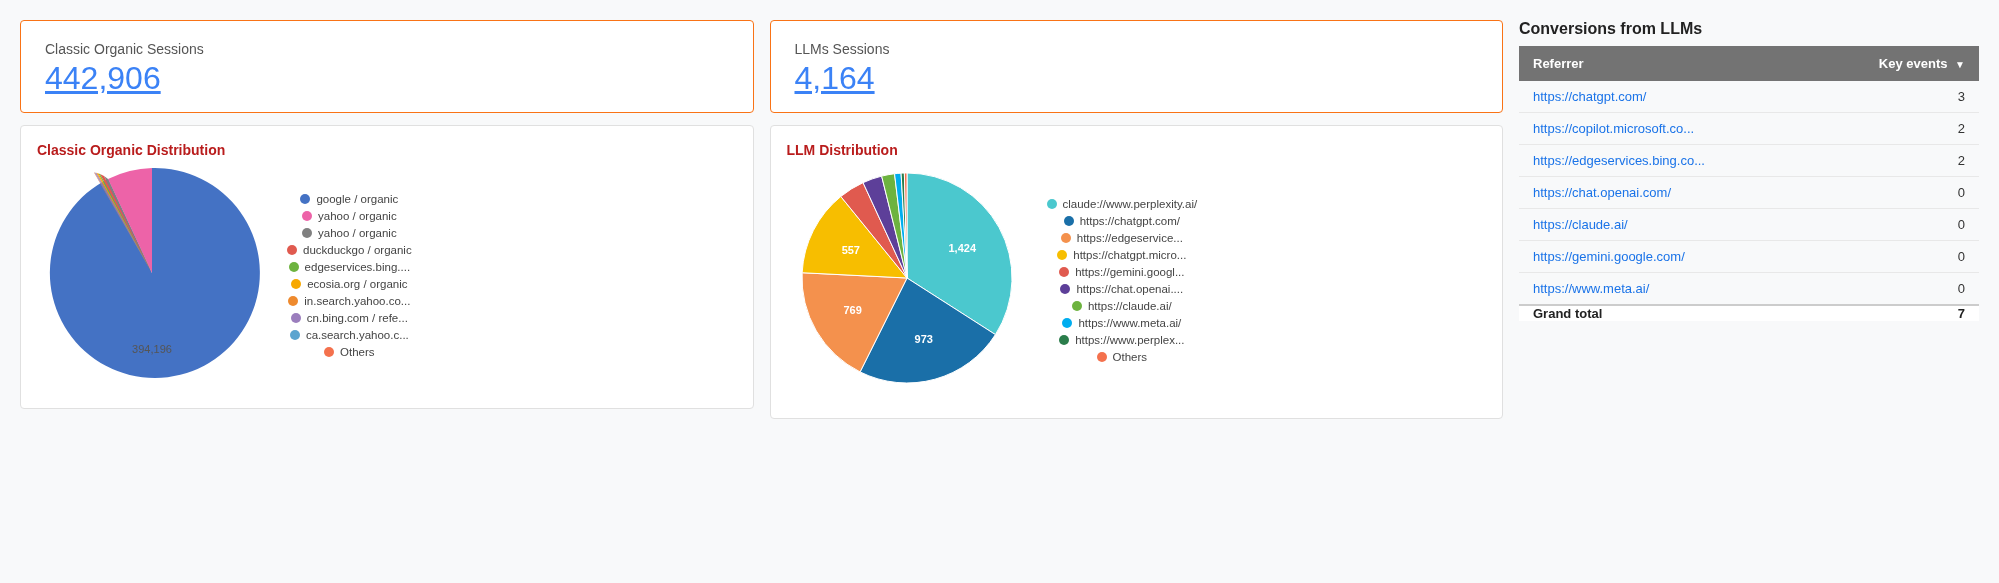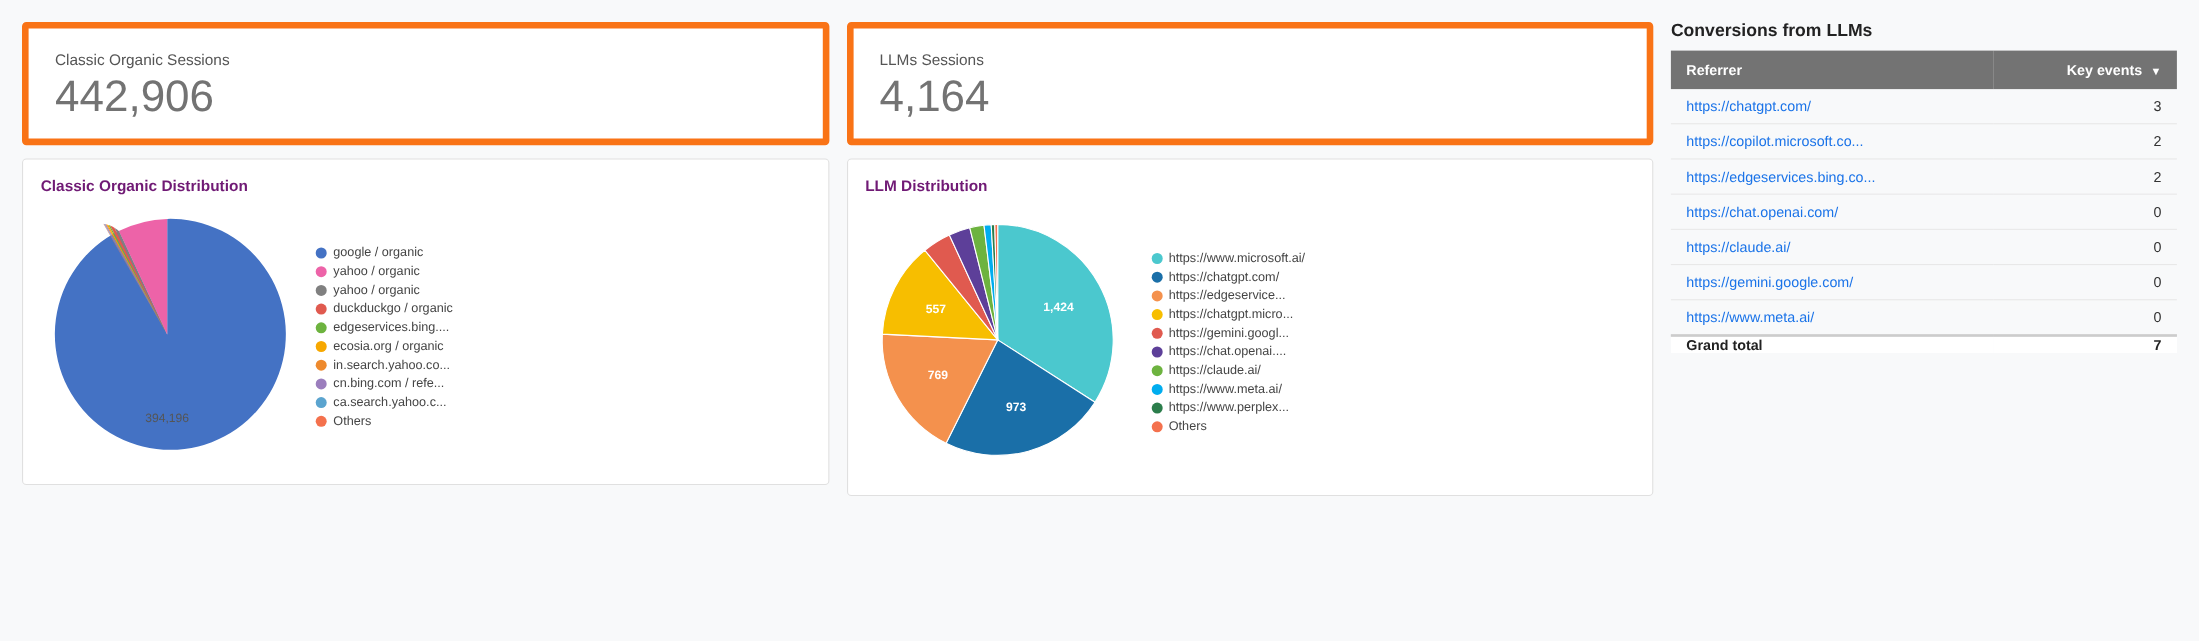--- a/index.html
+++ b/index.html
@@ -24,62 +24,64 @@
       display: flex;
       flex-direction: column;
       gap: 12px;
       flex: 1;
     }
     .right-col {
       flex: 0 0 460px;
     }
     .metric-card {
       background: #fff;
-      border: 6px solid #f97316;
+      border: 1px solid #f97316;
       border-radius: 4px;
       padding: 20px 24px 16px;
     }
     .metric-label {
       font-size: 14px;
       color: #555;
       margin-bottom: 4px;
     }
     .metric-value {
-      font-size: 40px;
+      font-size: 32px;
       font-weight: 300;
-      color: #737373;
+      color: #3b82f6;
       line-height: 1.1;
+      text-decoration: underline;
     }
     .chart-section {
       background: #fff;
       border: 1px solid #e0e0e0;
       border-radius: 4px;
       padding: 16px;
     }
     .chart-title {
       font-size: 14px;
       font-weight: 700;
-      color: #701a75;
-      margin-bottom: 12px;
+      color: #b91c1c;
+      margin-bottom: 0;
     }
     .chart-container {
       display: flex;
       align-items: center;
       gap: 20px;
     }
     .pie-wrapper {
       position: relative;
       flex-shrink: 0;
     }
     .legend {
       display: flex;
       flex-direction: column;
       gap: 5px;
       font-size: 11.5px;
       color: #444;
+      align-items: center;
     }
     .legend-item {
       display: flex;
       align-items: center;
       gap: 6px;
     }
     .legend-dot {
       width: 10px;
       height: 10px;
       border-radius: 50%;
@@ -249,21 +251,21 @@
               <path d="M120,120 L76.05564675548365,24.63809031945111 A105,105 0 0,1 94.62653915204206,18.111887422540093 Z" fill="#5D3F99" stroke="#fff" stroke-width="1"></path>
               <path d="M120,120 L94.62653915204206,18.111887422540093 A105,105 0 0,1 107.54438421796802,15.741390592956805 Z" fill="#6DB33F" stroke="#fff" stroke-width="1"></path>
               <path d="M120,120 L107.54438421796802,15.741390592956805 A105,105 0 0,1 114.08917203434932,15.16650290694065 Z" fill="#00ADEF" stroke="#fff" stroke-width="1"></path>
               <path d="M120,120 L114.08917203434932,15.16650290694065 A105,105 0 0,1 117.37185036785161,15.032896441260988 Z" fill="#2B7D4B" stroke="#fff" stroke-width="1"></path>
               <path d="M120,120 L117.37185036785161,15.032896441260988 A105,105 0 0,1 119.99999999999999,15 Z" fill="#F4714D" stroke="#fff" stroke-width="1"></path>
             </svg>
         </div>
         <div class="legend">
         <div class="legend-item">
               <div class="legend-dot" style="background:#4BC8CE;"></div>
-              <span>https://www.microsoft.ai/</span>
+              <span>claude://www.perplexity.ai/</span>
             </div>
             <div class="legend-item">
               <div class="legend-dot" style="background:#1A6FA8;"></div>
               <span>https://chatgpt.com/</span>
             </div>
             <div class="legend-item">
               <div class="legend-dot" style="background:#F4914D;"></div>
               <span>https://edgeservice...</span>
             </div>
             <div class="legend-item">

